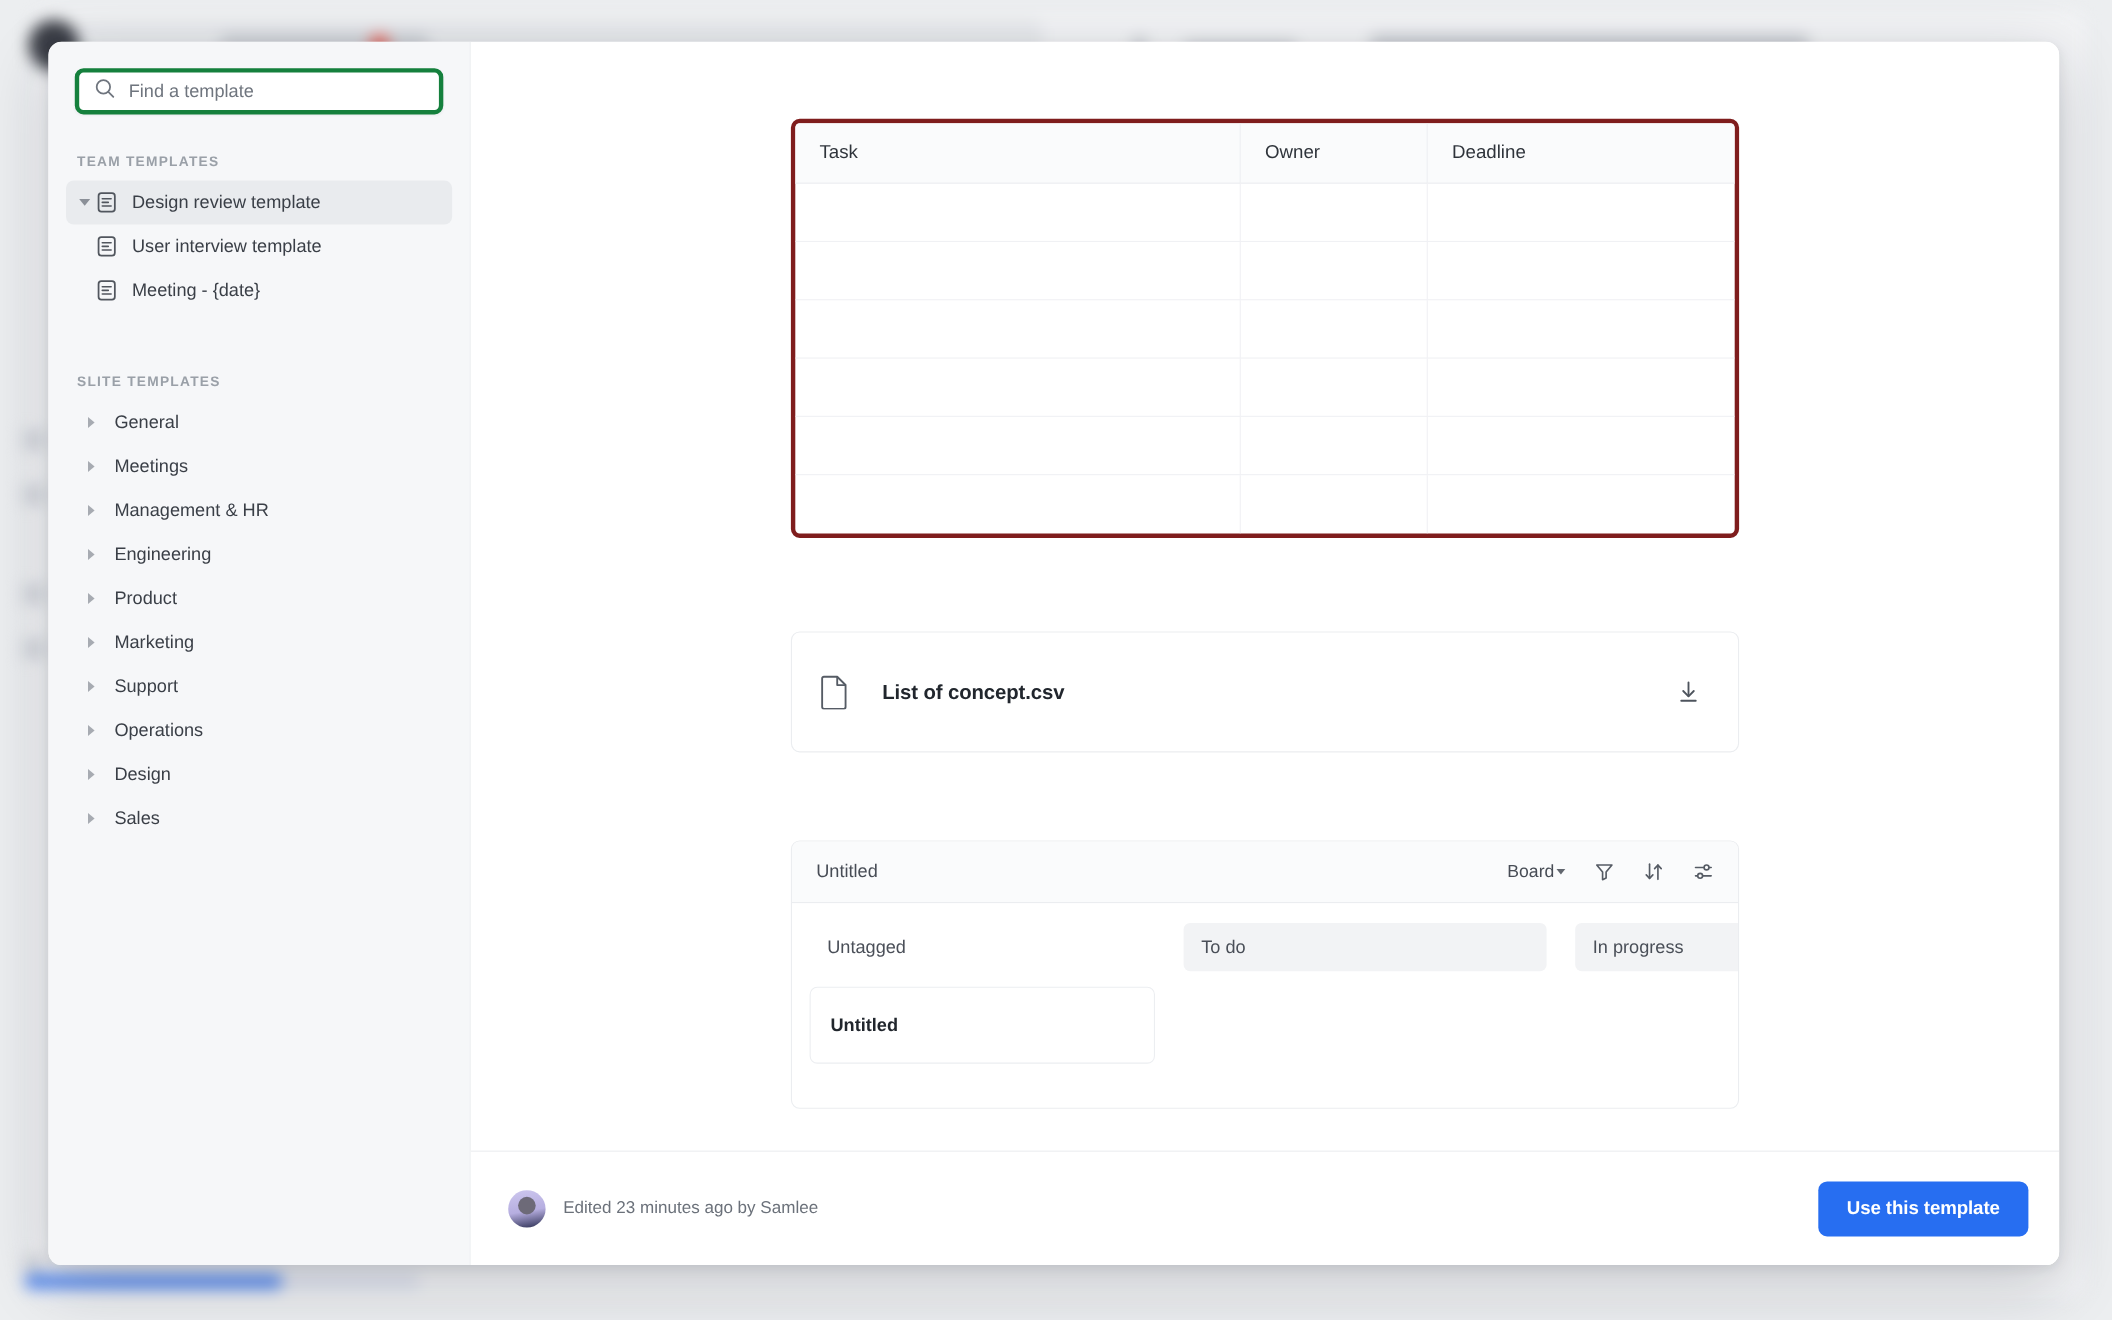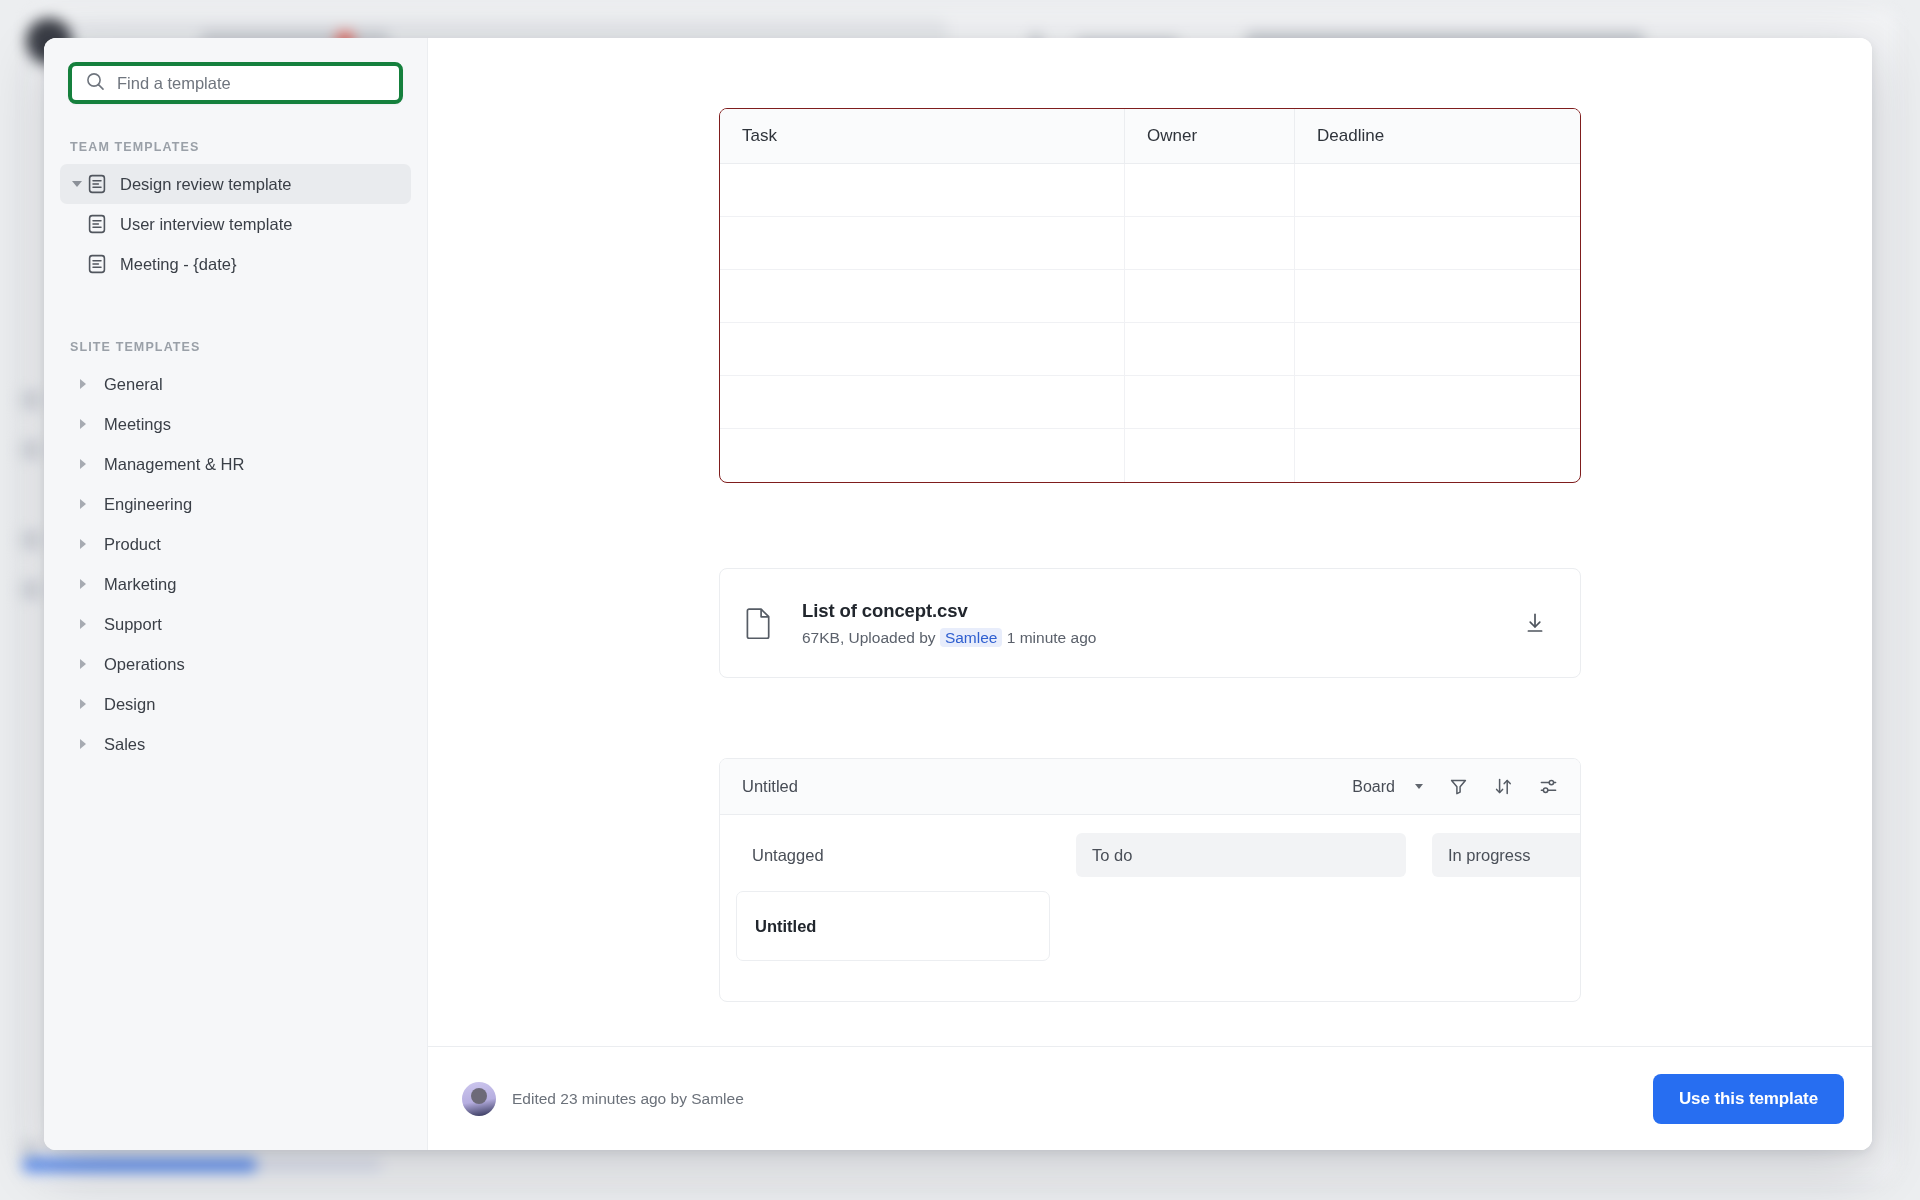--- a/index.html
+++ b/index.html
@@ -174,21 +174,21 @@
     flex: 1;
     overflow: hidden;
     padding: 70px 0 0 0;
     display: flex; flex-direction: column; align-items: center;
   }
   .doc-body { width: 862px; }
 
   
   .tbl {
     width: 100%;
-    border: 1px solid #7f1d1d;
+    border: 4px solid #7f1d1d;
     border-radius: 8px;
     border-collapse: separate;
     border-spacing: 0;
     overflow: hidden;
     background: #fff;
   }
   .tbl th {
     background: #fafbfc;
     text-align: left;
     font-weight: 400;
@@ -249,21 +249,21 @@
   }
   .board-head {
     height: 56px;
     background: #fafbfc;
     border-bottom: 1px solid #ebedf0;
     display: flex; align-items: center;
     padding: 0 22px 0 22px;
   }
   .board-title { font-size: 16.5px; color: #474c55; flex: 1; }
   .board-view {
-    display: flex; align-items: center; gap: 20px;
+    display: flex; align-items: center; gap: 2px;
     font-size: 16px; color: #474c55; cursor: pointer;
     margin-right: 26px;
   }
   .mini-caret {
     width: 0; height: 0;
     border-left: 4.5px solid transparent;
     border-right: 4.5px solid transparent;
     border-top: 5px solid #61666e;
   }
   .board-ico { margin-right: 26px; cursor: pointer; display: flex; }
@@ -545,26 +545,20 @@
 
         <div class="file-card">
           <span class="file-ico">
             <svg width="26" height="32" viewBox="0 0 26 32" fill="none">
               <path d="M3 2.2h12.1l7.6 7.5v20.1a1.6 1.6 0 0 1-1.6 1.6H3a1.6 1.6 0 0 1-1.6-1.6V3.8A1.6 1.6 0 0 1 3 2.2Z" stroke="#565c65" stroke-width="1.7" stroke-linejoin="round"></path>
               <path d="M15.1 2.2v7.6h7.6" stroke="#565c65" stroke-width="1.7" stroke-linejoin="round"></path>
             </svg>
           </span>
           <div class="file-meta">
             <div class="file-name">List of concept.csv</div>
-            <div class="file-sub">
-              <span>67KB,</span>
-              <span>Uploaded by</span>
-              <span class="mention">Samlee</span>
-              <span>1 minute ago</span>
-            </div>
           </div>
           <span class="dl-btn">
             <svg width="20" height="22" viewBox="0 0 20 22" fill="none">
               <line x1="10" y1="2.4" x2="10" y2="14.6" stroke="#4e545d" stroke-width="1.7" stroke-linecap="round"></line>
               <path d="M5.2 10.2 10 15l4.8-4.8" stroke="#4e545d" stroke-width="1.7" stroke-linecap="round" stroke-linejoin="round"></path>
               <line x1="3.4" y1="19" x2="16.6" y2="19" stroke="#4e545d" stroke-width="1.7" stroke-linecap="round"></line>
             </svg>
           </span>
         </div>
 

